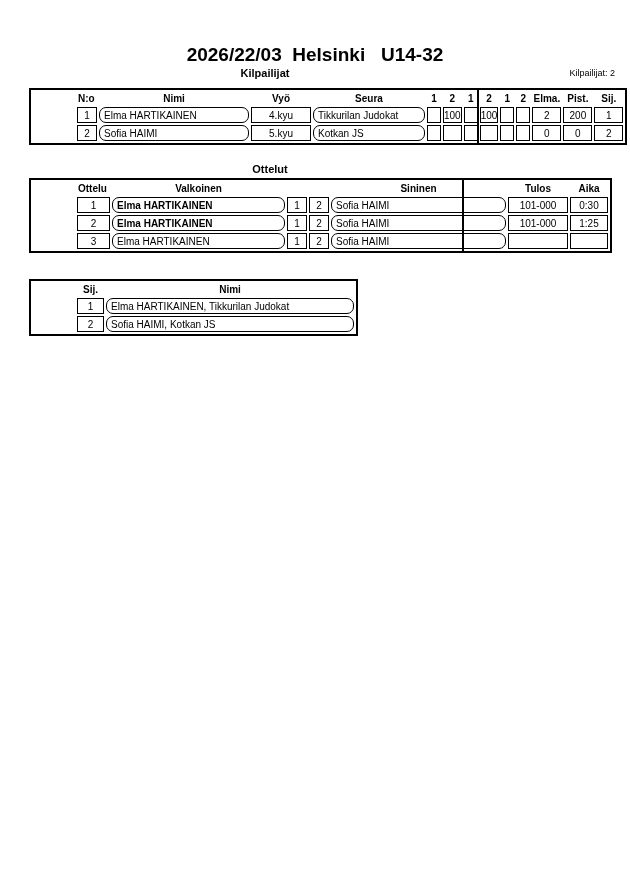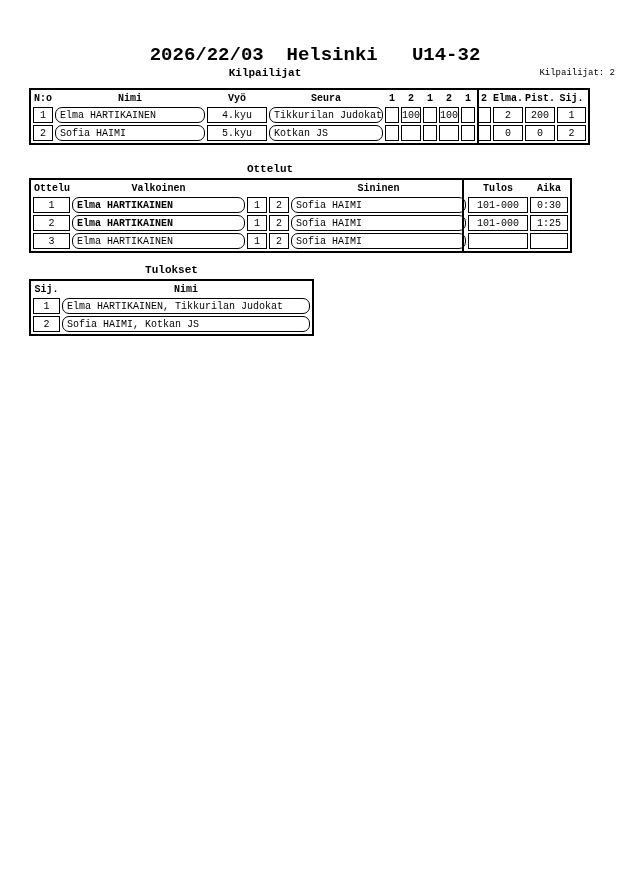--- a/index.html
+++ b/index.html
@@ -1,21 +1,21 @@
 <!DOCTYPE html>
 <html><head>
 <meta charset="utf-8">
 <style>
   * { margin:0; padding:0; box-sizing:border-box; }
   html,body { background:#e8e8e8; }
   .page {
     position:relative;
     width:630px; height:891px;
     background:#ffffff;
-    font-family:Liberation Mono, monospace;
+    font-family:Liberation Sans, sans-serif;
     color:#000;
     overflow:hidden;
     margin:0 auto;
   }
   .title {
     position:absolute; top:44px; left:0; width:630px;
     text-align:center; font-size:19px; font-weight:bold;
     white-space:pre; letter-spacing:0px;
   }
   .subhead {
@@ -26,20 +26,21 @@
   .subhead.ott  { top:162px; left:0; width:540px; }
   .subhead.tul  { top:263px; left:29px; width:285px; }
   .count {
     position:absolute; top:68px; right:15px;
     font-size:9px; line-height:11px;
   }
   .tblwrap {
     position:absolute;
     border:2px solid #000;
     background:#fff;
+    padding-left:44px;
   }
   .tblwrap.t1 { left:29px; top:88px; }
   .tblwrap.t2 { left:29px; top:178px; }
   .tblwrap.t3 { left:29px; top:279px; }
   table {
     border-collapse:separate;
     border-spacing:2px;
     table-layout:fixed;
   }
   th {
@@ -163,21 +164,20 @@
         <td>2</td>
         <td class="left">Sofia HAIMI</td>
         <td></td>
         <td></td>
       </tr>
     </tbody>
       </table>
     <div class="vdiv" style="left:431px"></div>
   </div>
 
-  <div class="subhead tul">Tulokset</div>
 
   <div class="tblwrap t3">
     <table>
       <tbody>
           <tr>
         <th style="width:27px">Sij.</th>
         <th style="width:248px">Nimi</th>
       </tr>
       <tr>
         <td>1</td>

